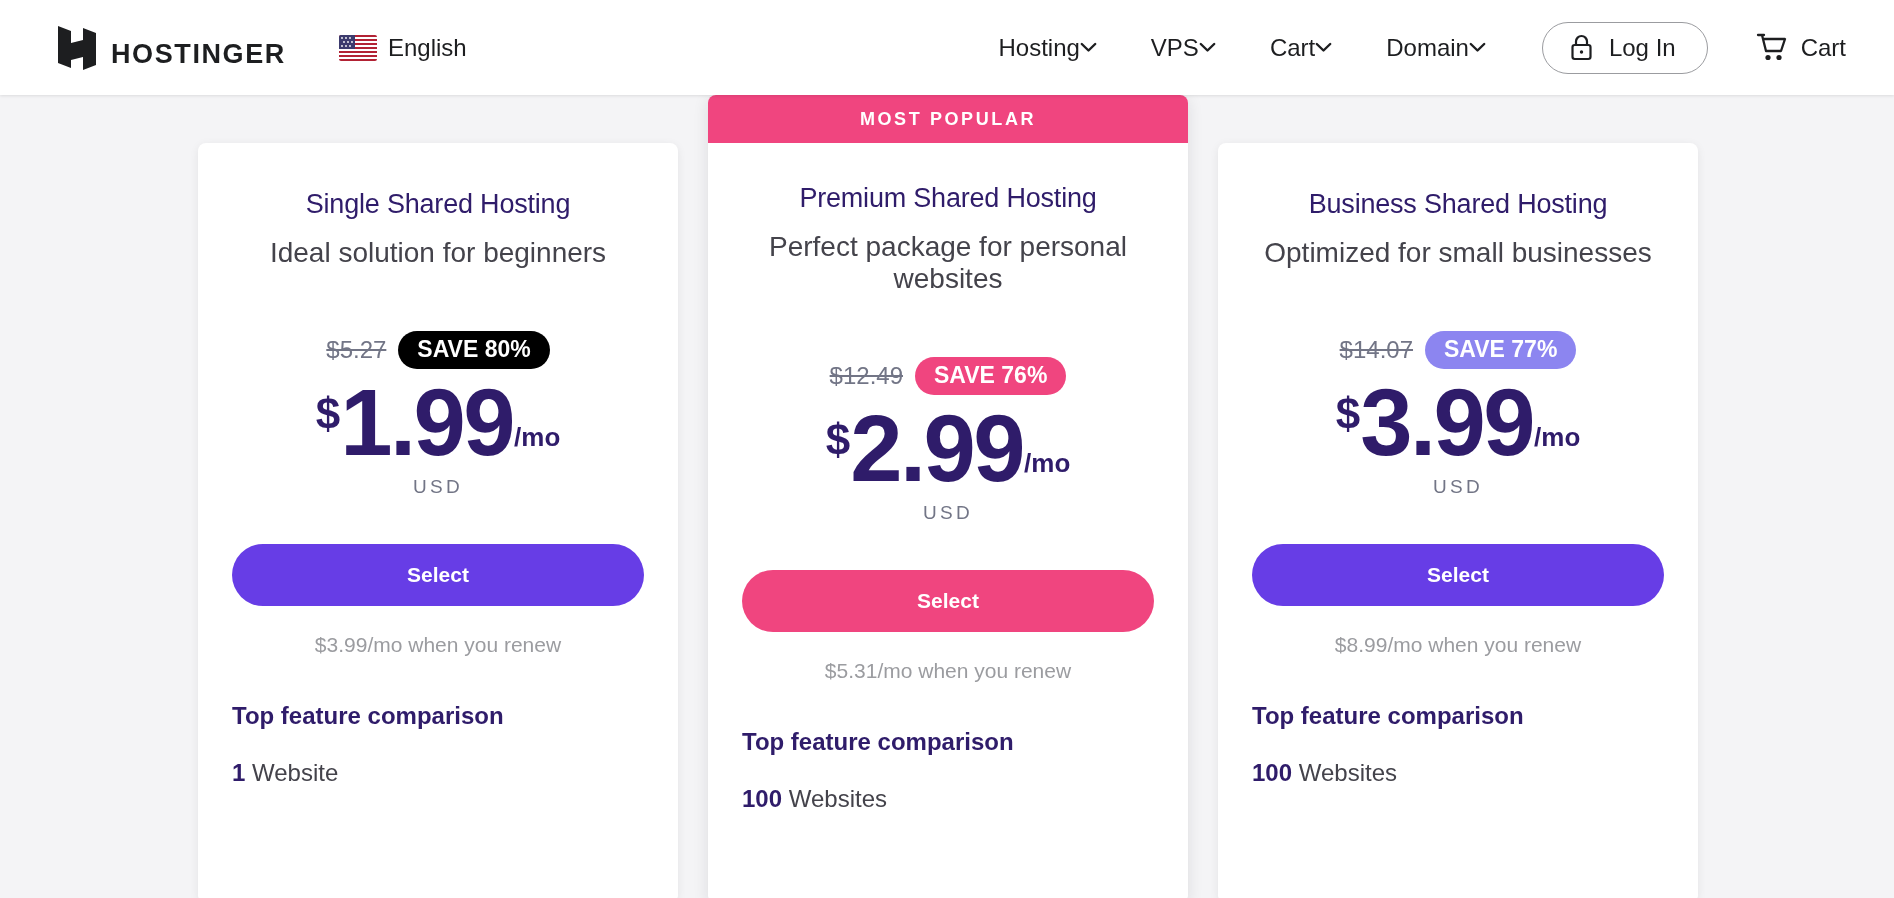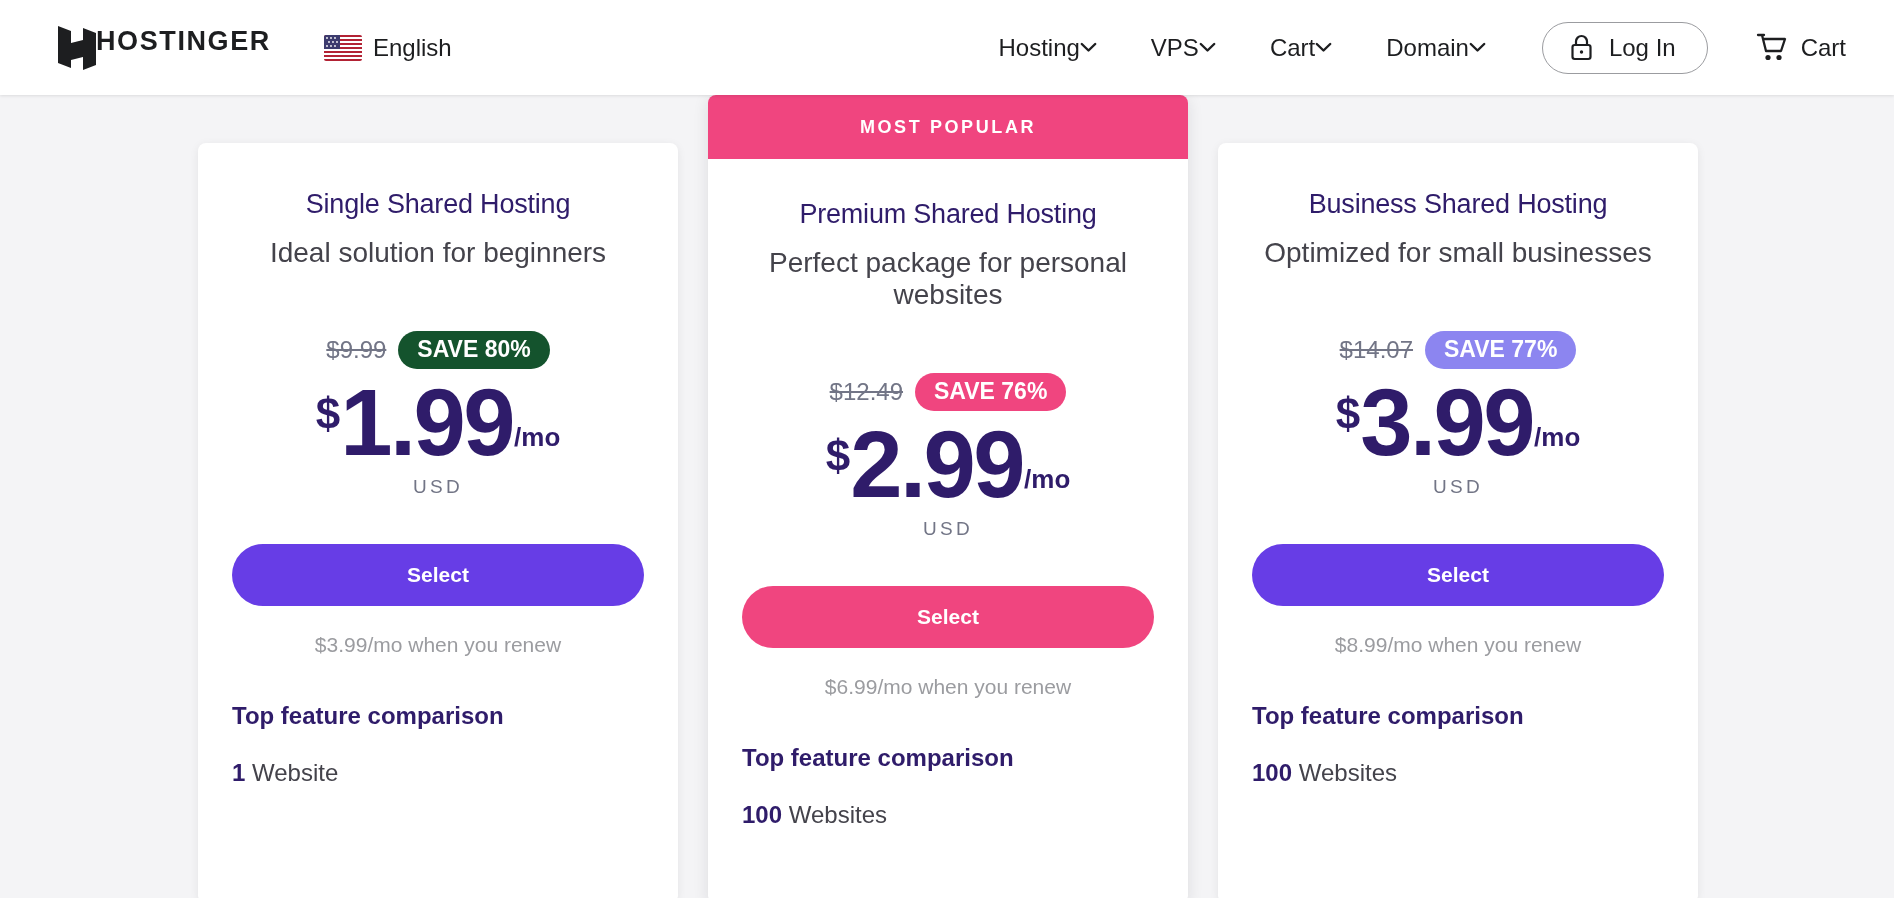--- a/index.html
+++ b/index.html
@@ -15,21 +15,21 @@
   .header {
     position:relative;
     height:95px;
     background:#ffffff;
     display:flex;
     align-items:center;
     padding:0 48px 0 58px;
     box-shadow:0 1px 3px rgba(0,0,0,0.10);
     z-index:20;
   }
-  .brand { display:flex; align-items:flex-start; }
+  .brand { display:flex; align-items:flex-end; gap:15px; }
   .logo-mark { width:38px; height:44px; display:block; }
   .logo-word {
     font-size:27px; font-weight:bold; letter-spacing:1.6px;
     color:#1d1e20;
   }
   .lang {
     display:flex; align-items:center; gap:11px;
     margin-left:53px; cursor:pointer;
   }
   .flag {
@@ -80,21 +80,21 @@
     text-align:center;
   }
   .card.standard { width:480px; top:48px; height:760px; }
   .card.c1 { left:198px; }
   .card.c3 { left:1218px; }
   .card.featured {
     width:480px; left:708px; top:0px; height:808px;
     box-shadow:0 3px 16px rgba(29,30,32,0.11);
   }
   .popular-banner {
-    height:64px;
+    height:48px;
     background:#f0457f;
     color:#ffffff;
     font-size:18px;
     font-weight:bold;
     letter-spacing:2.6px;
     display:flex; align-items:center; justify-content:center;
   }
   .card-body { padding:0 34px; }
   .card.standard .card-body { padding-top:46px; }
   .card.featured .card-body { padding-top:40px; }
@@ -270,22 +270,22 @@
   </div>
 </div>
 
 <div class="pricing">
 
   <div class="card standard c1">
     <div class="card-body">
       <div class="plan-title">Single Shared Hosting</div>
       <div class="plan-sub">Ideal solution for beginners</div>
       <div class="price-row">
-        <span class="old-price">$9.99</span>
-        <span class="save-badge purple" style="background: #14532d;">SAVE 80%</span>
+        <span class="old-price">$5.27</span>
+        <span class="save-badge purple" style="background: #000000;">SAVE 80%</span>
       </div>
       <div class="price-main">
         <span class="currency">$</span>
         <span class="amount">1.99</span>
         <span class="per">/mo</span>
       </div>
       <div class="currency-code">USD</div>
       <button class="select-btn purple" style="background: rgb(103, 61, 230);">Select</button>
       <div class="renew">$3.99/mo when you renew</div>
       <div class="features">
@@ -307,21 +307,21 @@
         <span class="old-price">$12.49</span>
         <span class="save-badge pink" style="background: rgb(240, 69, 127);">SAVE 76%</span>
       </div>
       <div class="price-main">
         <span class="currency">$</span>
         <span class="amount">2.99</span>
         <span class="per">/mo</span>
       </div>
       <div class="currency-code">USD</div>
       <button class="select-btn pink" style="background: rgb(240, 69, 127);">Select</button>
-      <div class="renew">$6.99/mo when you renew</div>
+      <div class="renew">$5.31/mo when you renew</div>
       <div class="features">
         <div class="features-title">Top feature comparison</div>
         <div class="feature-row">
           <b>100</b>
           <span>Websites</span>
         </div>
       </div>
     </div>
   </div>
 

